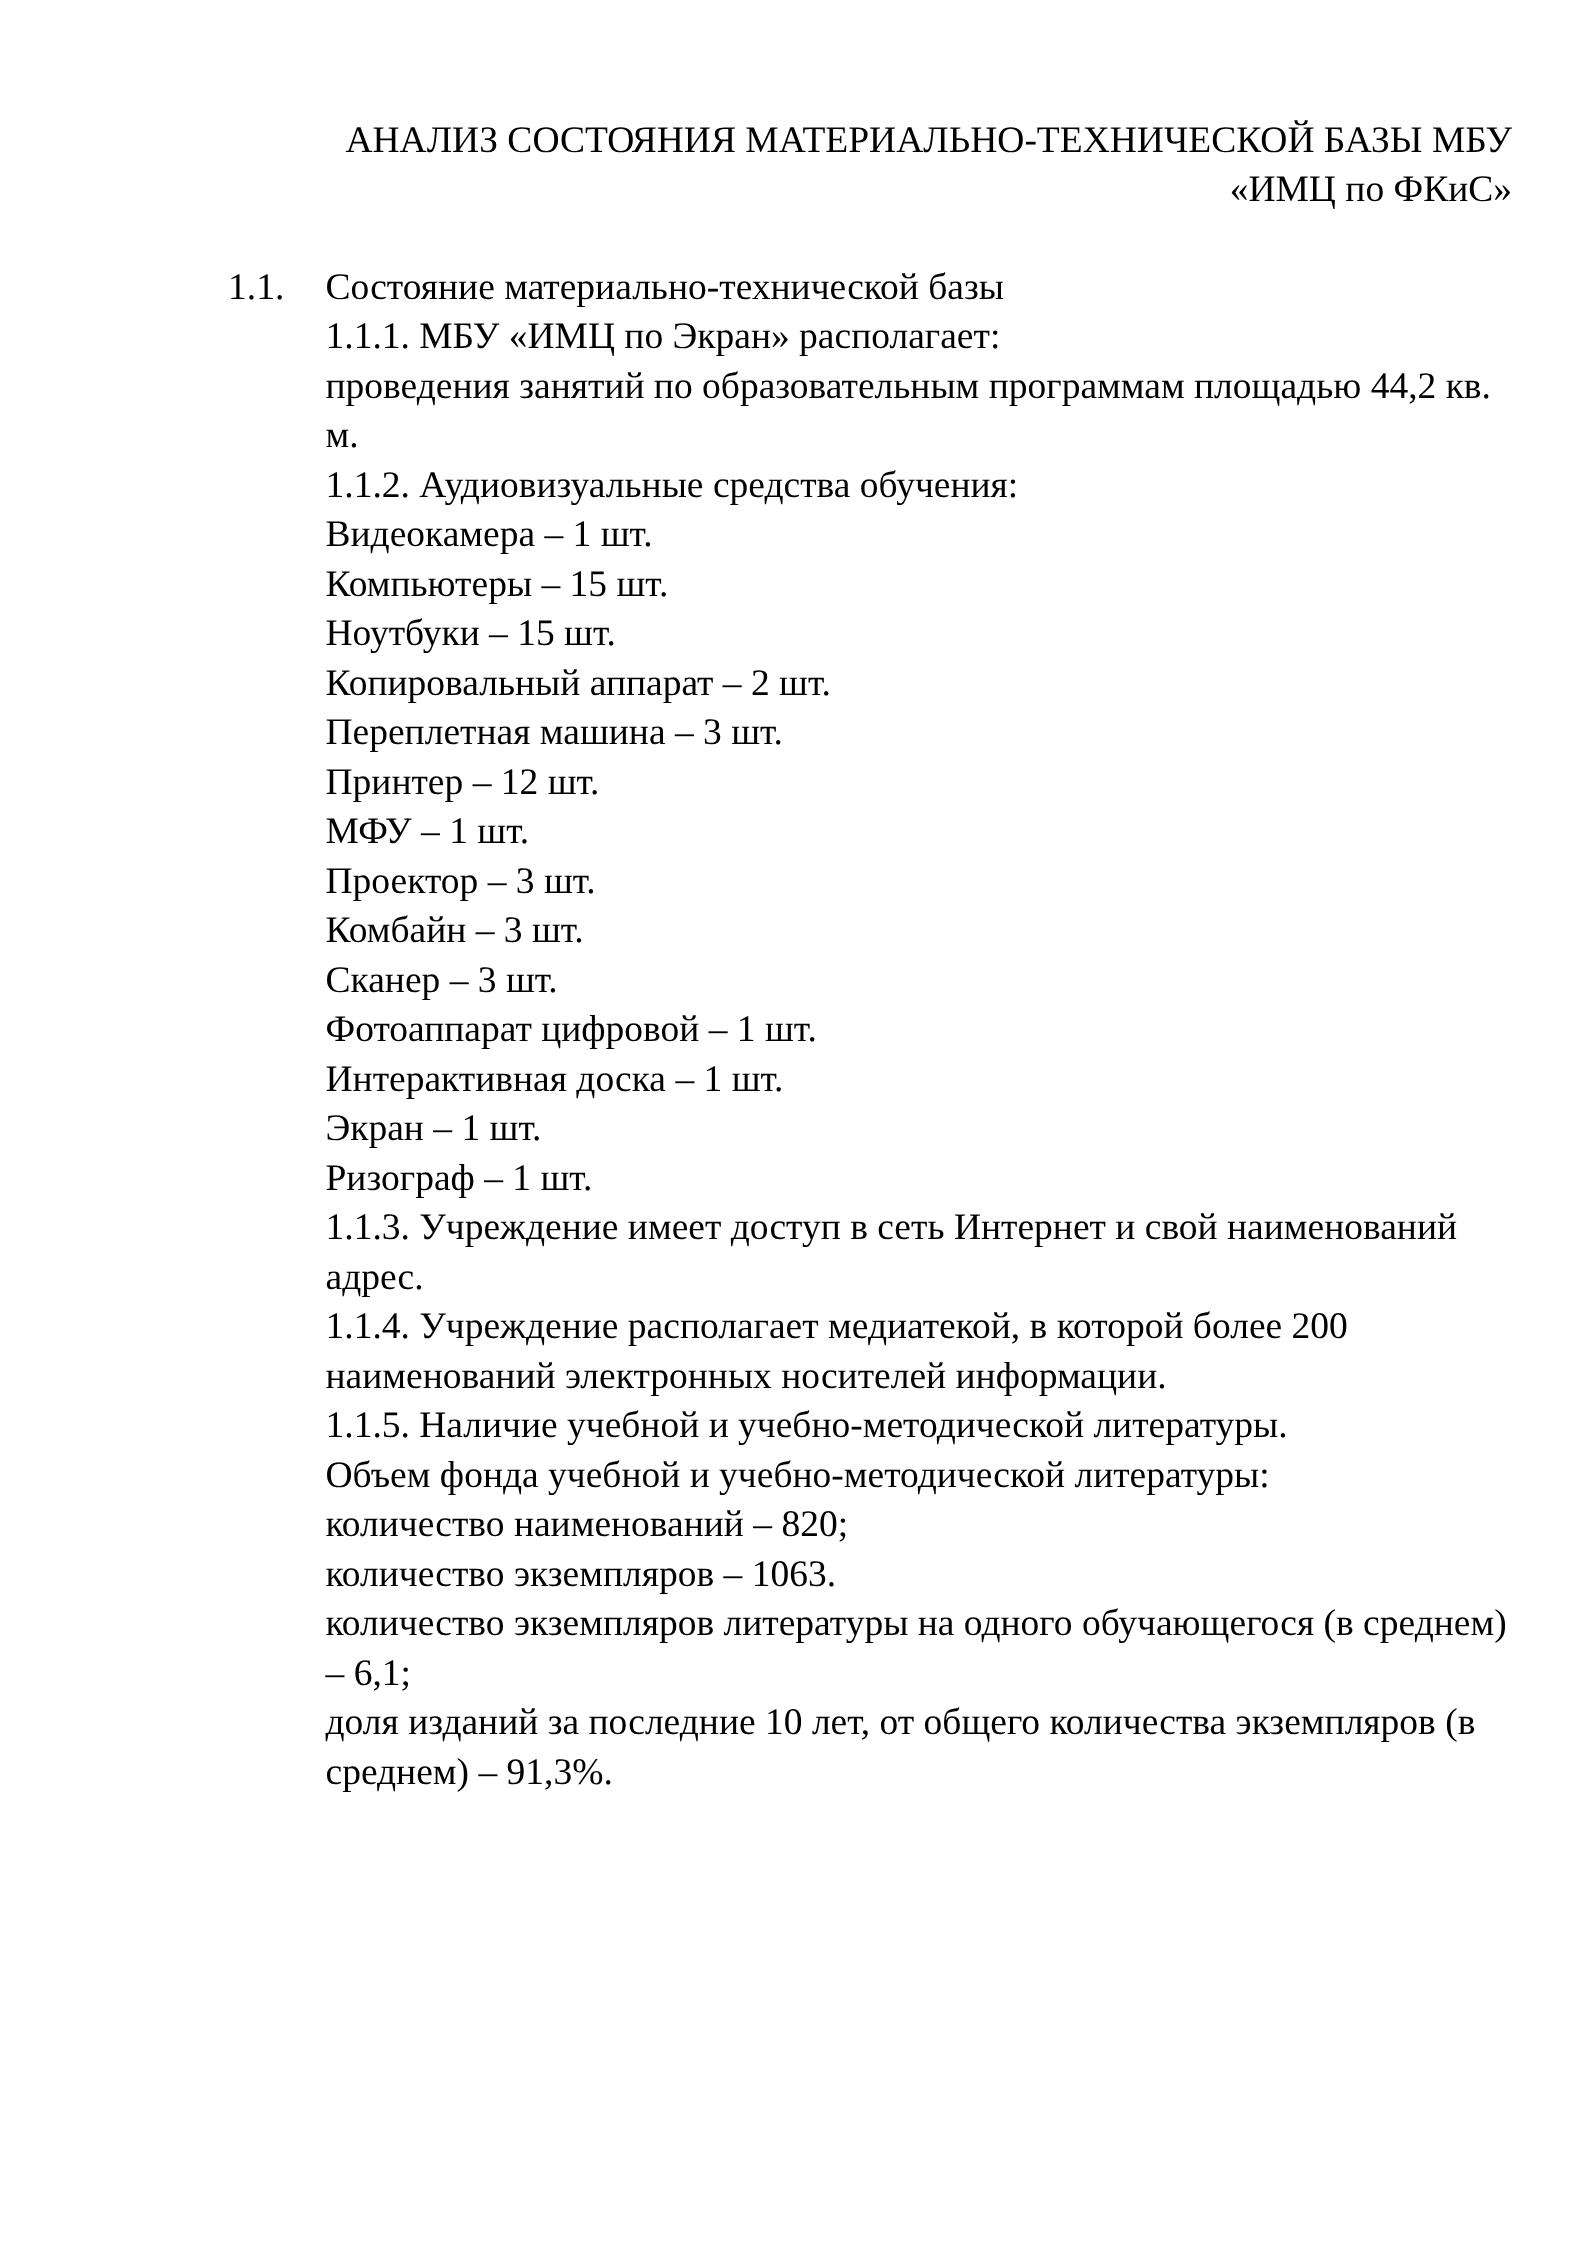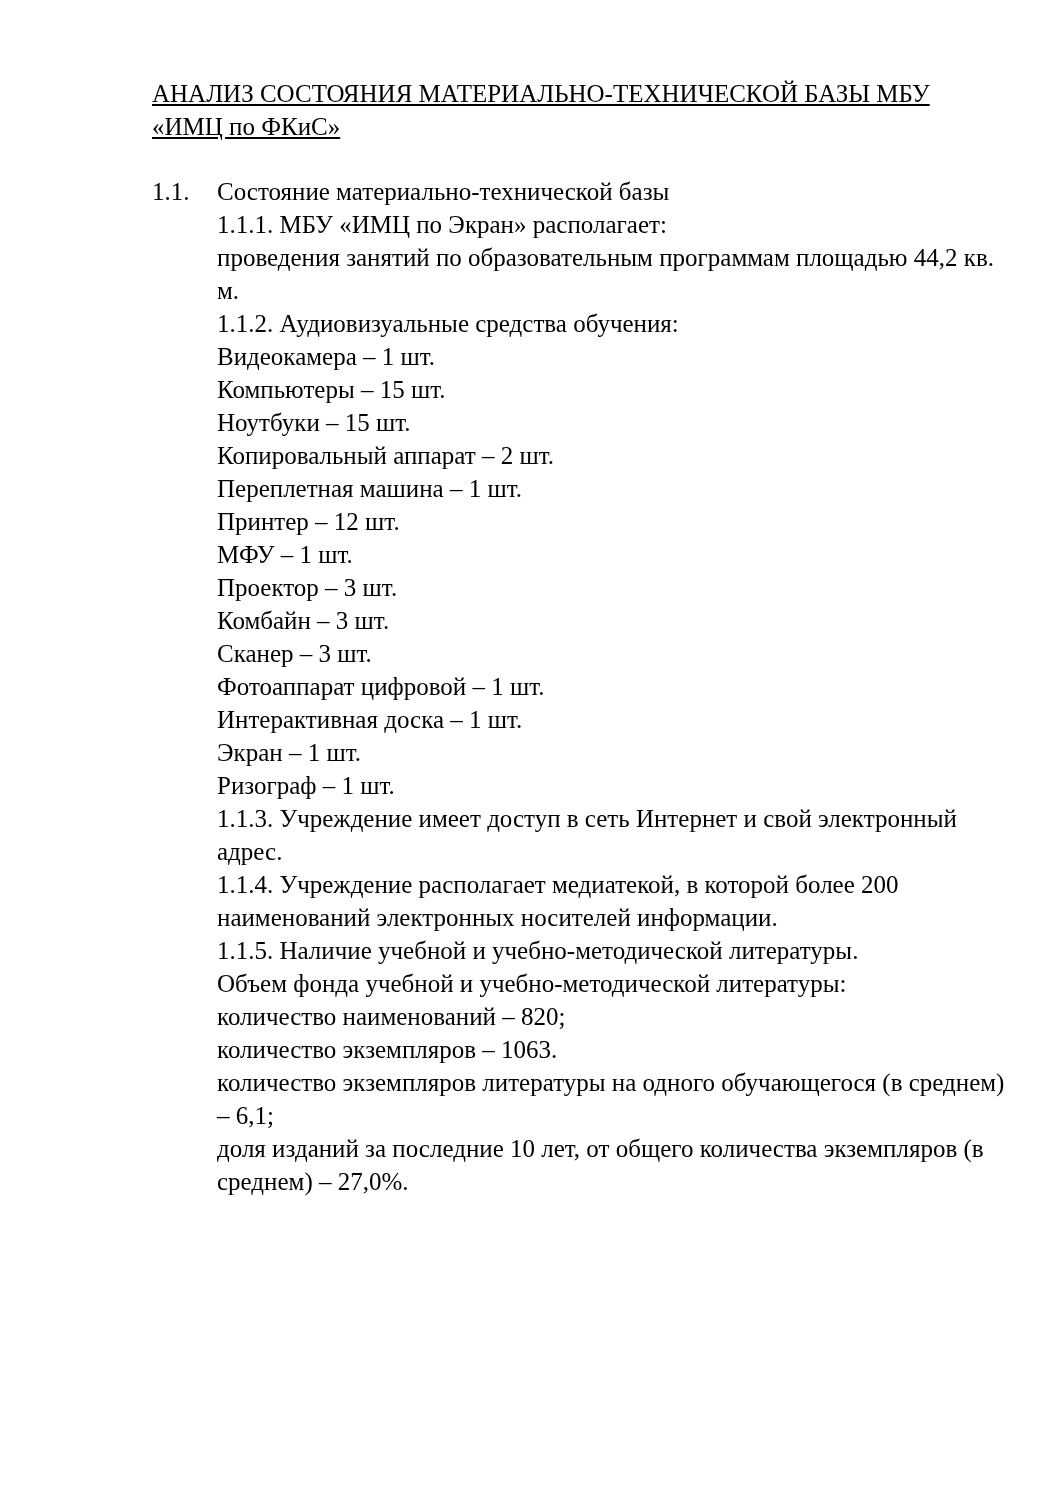--- a/index.html
+++ b/index.html
@@ -16,22 +16,21 @@
     font-family: "Liberation Serif", "DejaVu Serif", serif;
     font-size: 25px;
     line-height: 33px;
     box-sizing: border-box;
     padding-top: 77px;
     overflow: hidden;
   }
   .title-block {
     margin-left: 152px;
     width: 856px;
-    text-align: left;
-    text-decoration: underline;
+    text-align: right;
   }
   .title-line {
     height: 33px;
     white-space: nowrap;
   }
   .doc-body {
     margin-left: 217px;
     width: 791px;
     margin-top: 32px;
   }
@@ -69,37 +68,37 @@
     </div>
 
     <div class="text-line">1.1.1. МБУ «ИМЦ по Экран» располагает:</div>
     <div class="text-line">проведения занятий по образовательным программам площадью 44,2 кв.</div>
     <div class="text-line">м.</div>
     <div class="text-line">1.1.2. Аудиовизуальные средства обучения:</div>
     <div class="text-line">Видеокамера – 1 шт.</div>
     <div class="text-line">Компьютеры – 15 шт.</div>
     <div class="text-line">Ноутбуки – 15 шт.</div>
     <div class="text-line">Копировальный аппарат – 2 шт.</div>
-    <div class="text-line">Переплетная машина – 1 шт.</div>
+    <div class="text-line">Переплетная машина – 3 шт.</div>
     <div class="text-line">Принтер – 12 шт.</div>
     <div class="text-line">МФУ – 1 шт.</div>
     <div class="text-line">Проектор – 3 шт.</div>
     <div class="text-line">Комбайн – 3 шт.</div>
     <div class="text-line">Сканер – 3 шт.</div>
     <div class="text-line">Фотоаппарат цифровой – 1 шт.</div>
     <div class="text-line">Интерактивная доска – 1 шт.</div>
     <div class="text-line">Экран – 1 шт.</div>
     <div class="text-line">Ризограф – 1 шт.</div>
-    <div class="text-line">1.1.3. Учреждение имеет доступ в сеть Интернет и свой электронный</div>
+    <div class="text-line">1.1.3. Учреждение имеет доступ в сеть Интернет и свой наименований</div>
     <div class="text-line">адрес.</div>
     <div class="text-line">1.1.4. Учреждение располагает медиатекой, в которой более 200</div>
     <div class="text-line">наименований электронных носителей информации.</div>
     <div class="text-line">1.1.5. Наличие учебной и учебно-методической литературы.</div>
     <div class="text-line">Объем фонда учебной и учебно-методической литературы:</div>
     <div class="text-line">количество наименований – 820;</div>
     <div class="text-line">количество экземпляров – 1063.</div>
     <div class="text-line">количество экземпляров литературы на одного обучающегося (в среднем)</div>
     <div class="text-line">– 6,1;</div>
     <div class="text-line">доля изданий за последние 10 лет, от общего количества экземпляров (в</div>
-    <div class="text-line">среднем) – 27,0%.</div>
+    <div class="text-line">среднем) – 91,3%.</div>
 
   </main>
 </div>
 
 </body></html>

